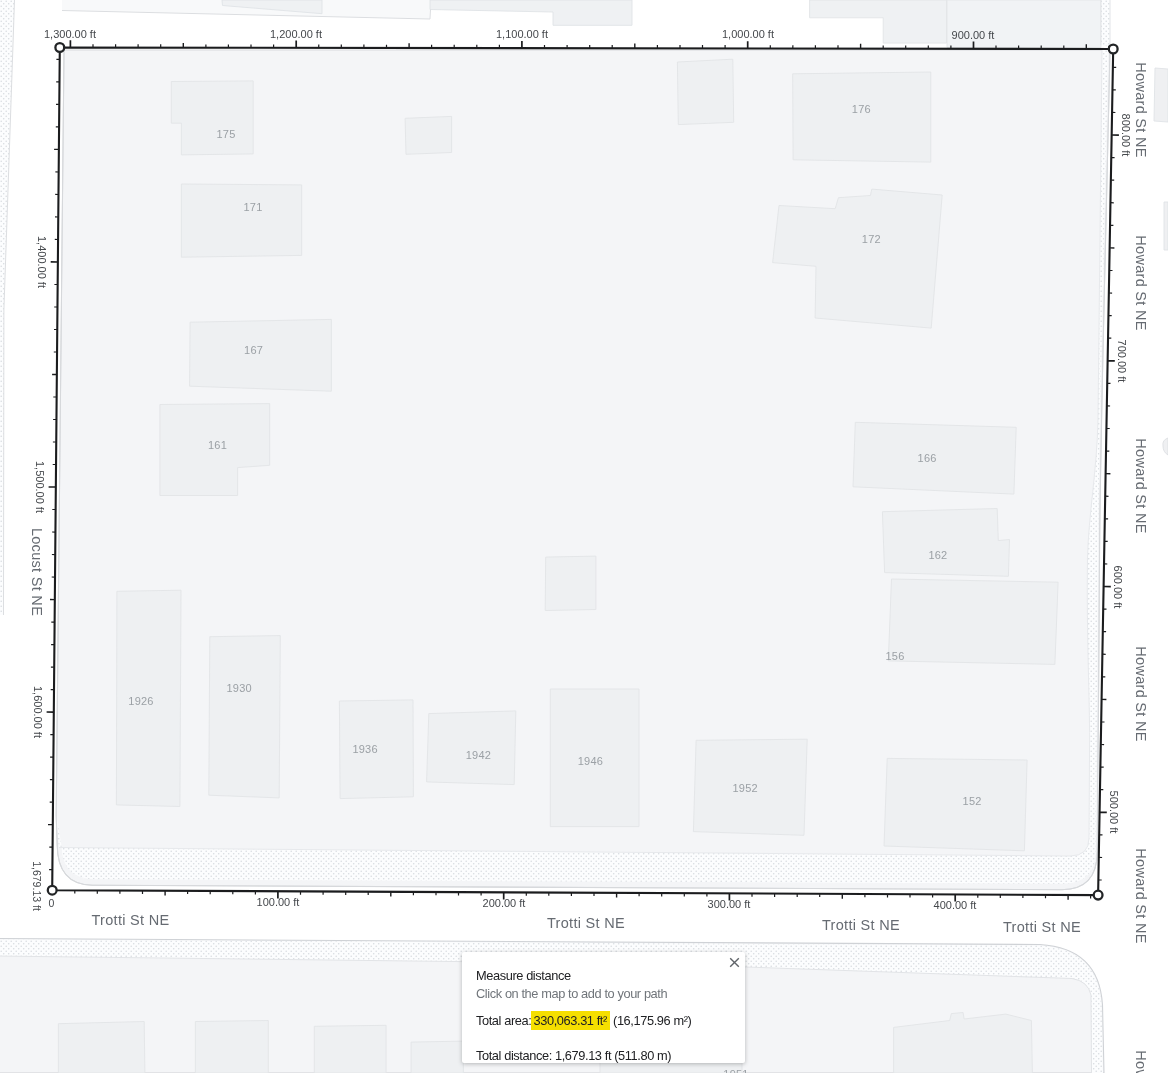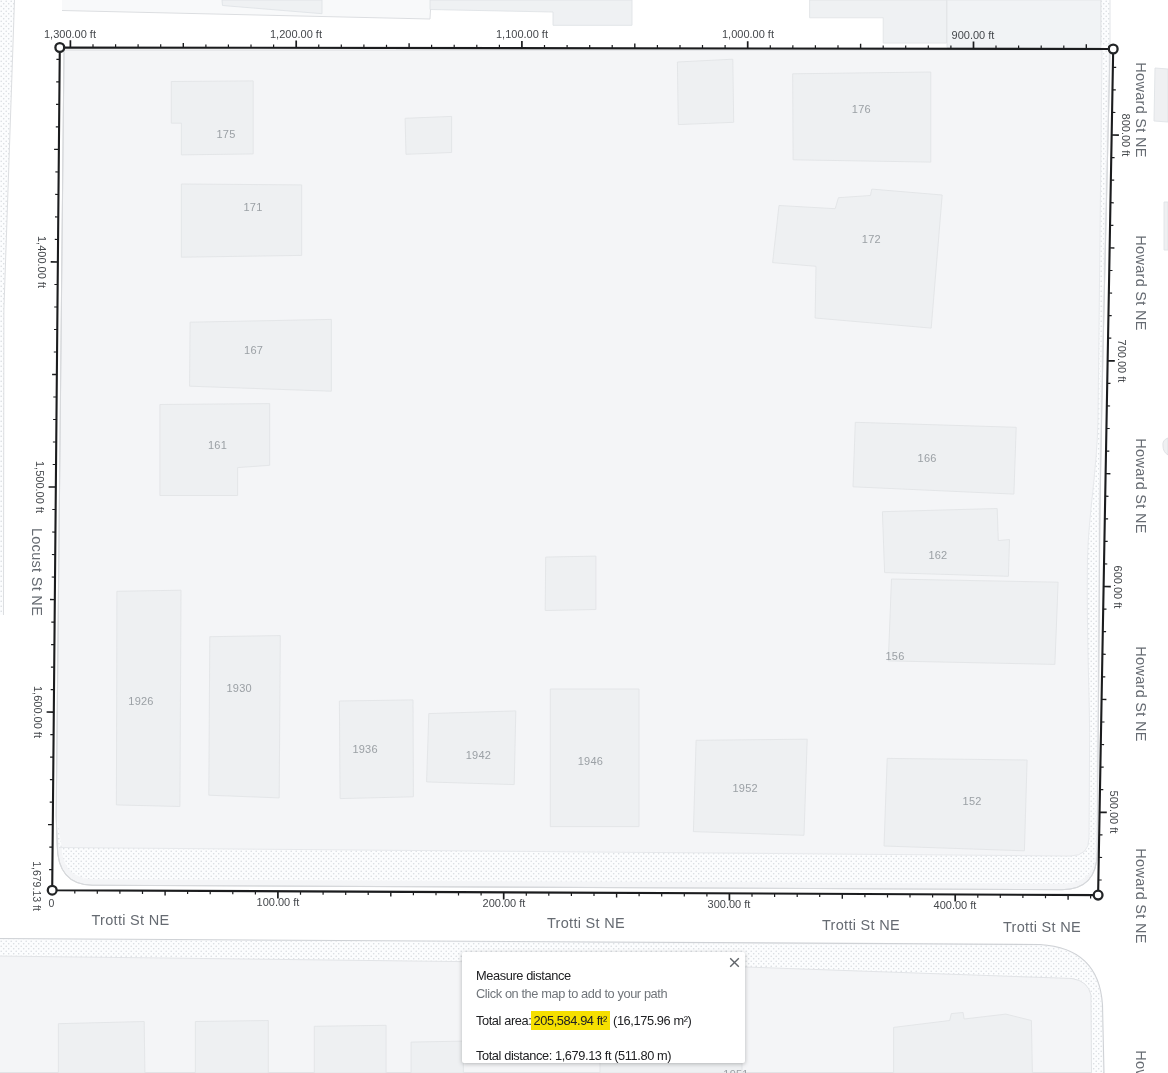--- a/index.html
+++ b/index.html
@@ -212,21 +212,21 @@
 <text transform="translate(32 572) rotate(90)" text-anchor="middle" class="street">Locust St NE</text>
 </svg>
 
 
 <div class="card">
 
   <div style="left:14px;top:16px;">Measure distance</div>
 
   <div style="left:14px;top:34px;color:#70757a;">Click on the map to add to your path</div>
 
-  <div style="left:14px;top:61px;">Total area<span>: </span><span class="hl">205,584.94 ft²</span> (16,175.96 m²)</div>
+  <div style="left:14px;top:61px;">Total area<span>: </span><span class="hl">330,063.31 ft²</span> (16,175.96 m²)</div>
 
   <div style="left:14px;top:96px;">Total distance: 1,679.13 ft (511.80 m)</div>
 
   <svg style="position:absolute;left:267px;top:5px;" width="11" height="11" viewBox="0 0 11 11">
         <path d="M1.2,1.2 L9.8,9.8 M9.8,1.2 L1.2,9.8" stroke="#5f6368" stroke-width="1.4"></path>
       </svg>
 </div>
 </div>
 
 </body></html>

